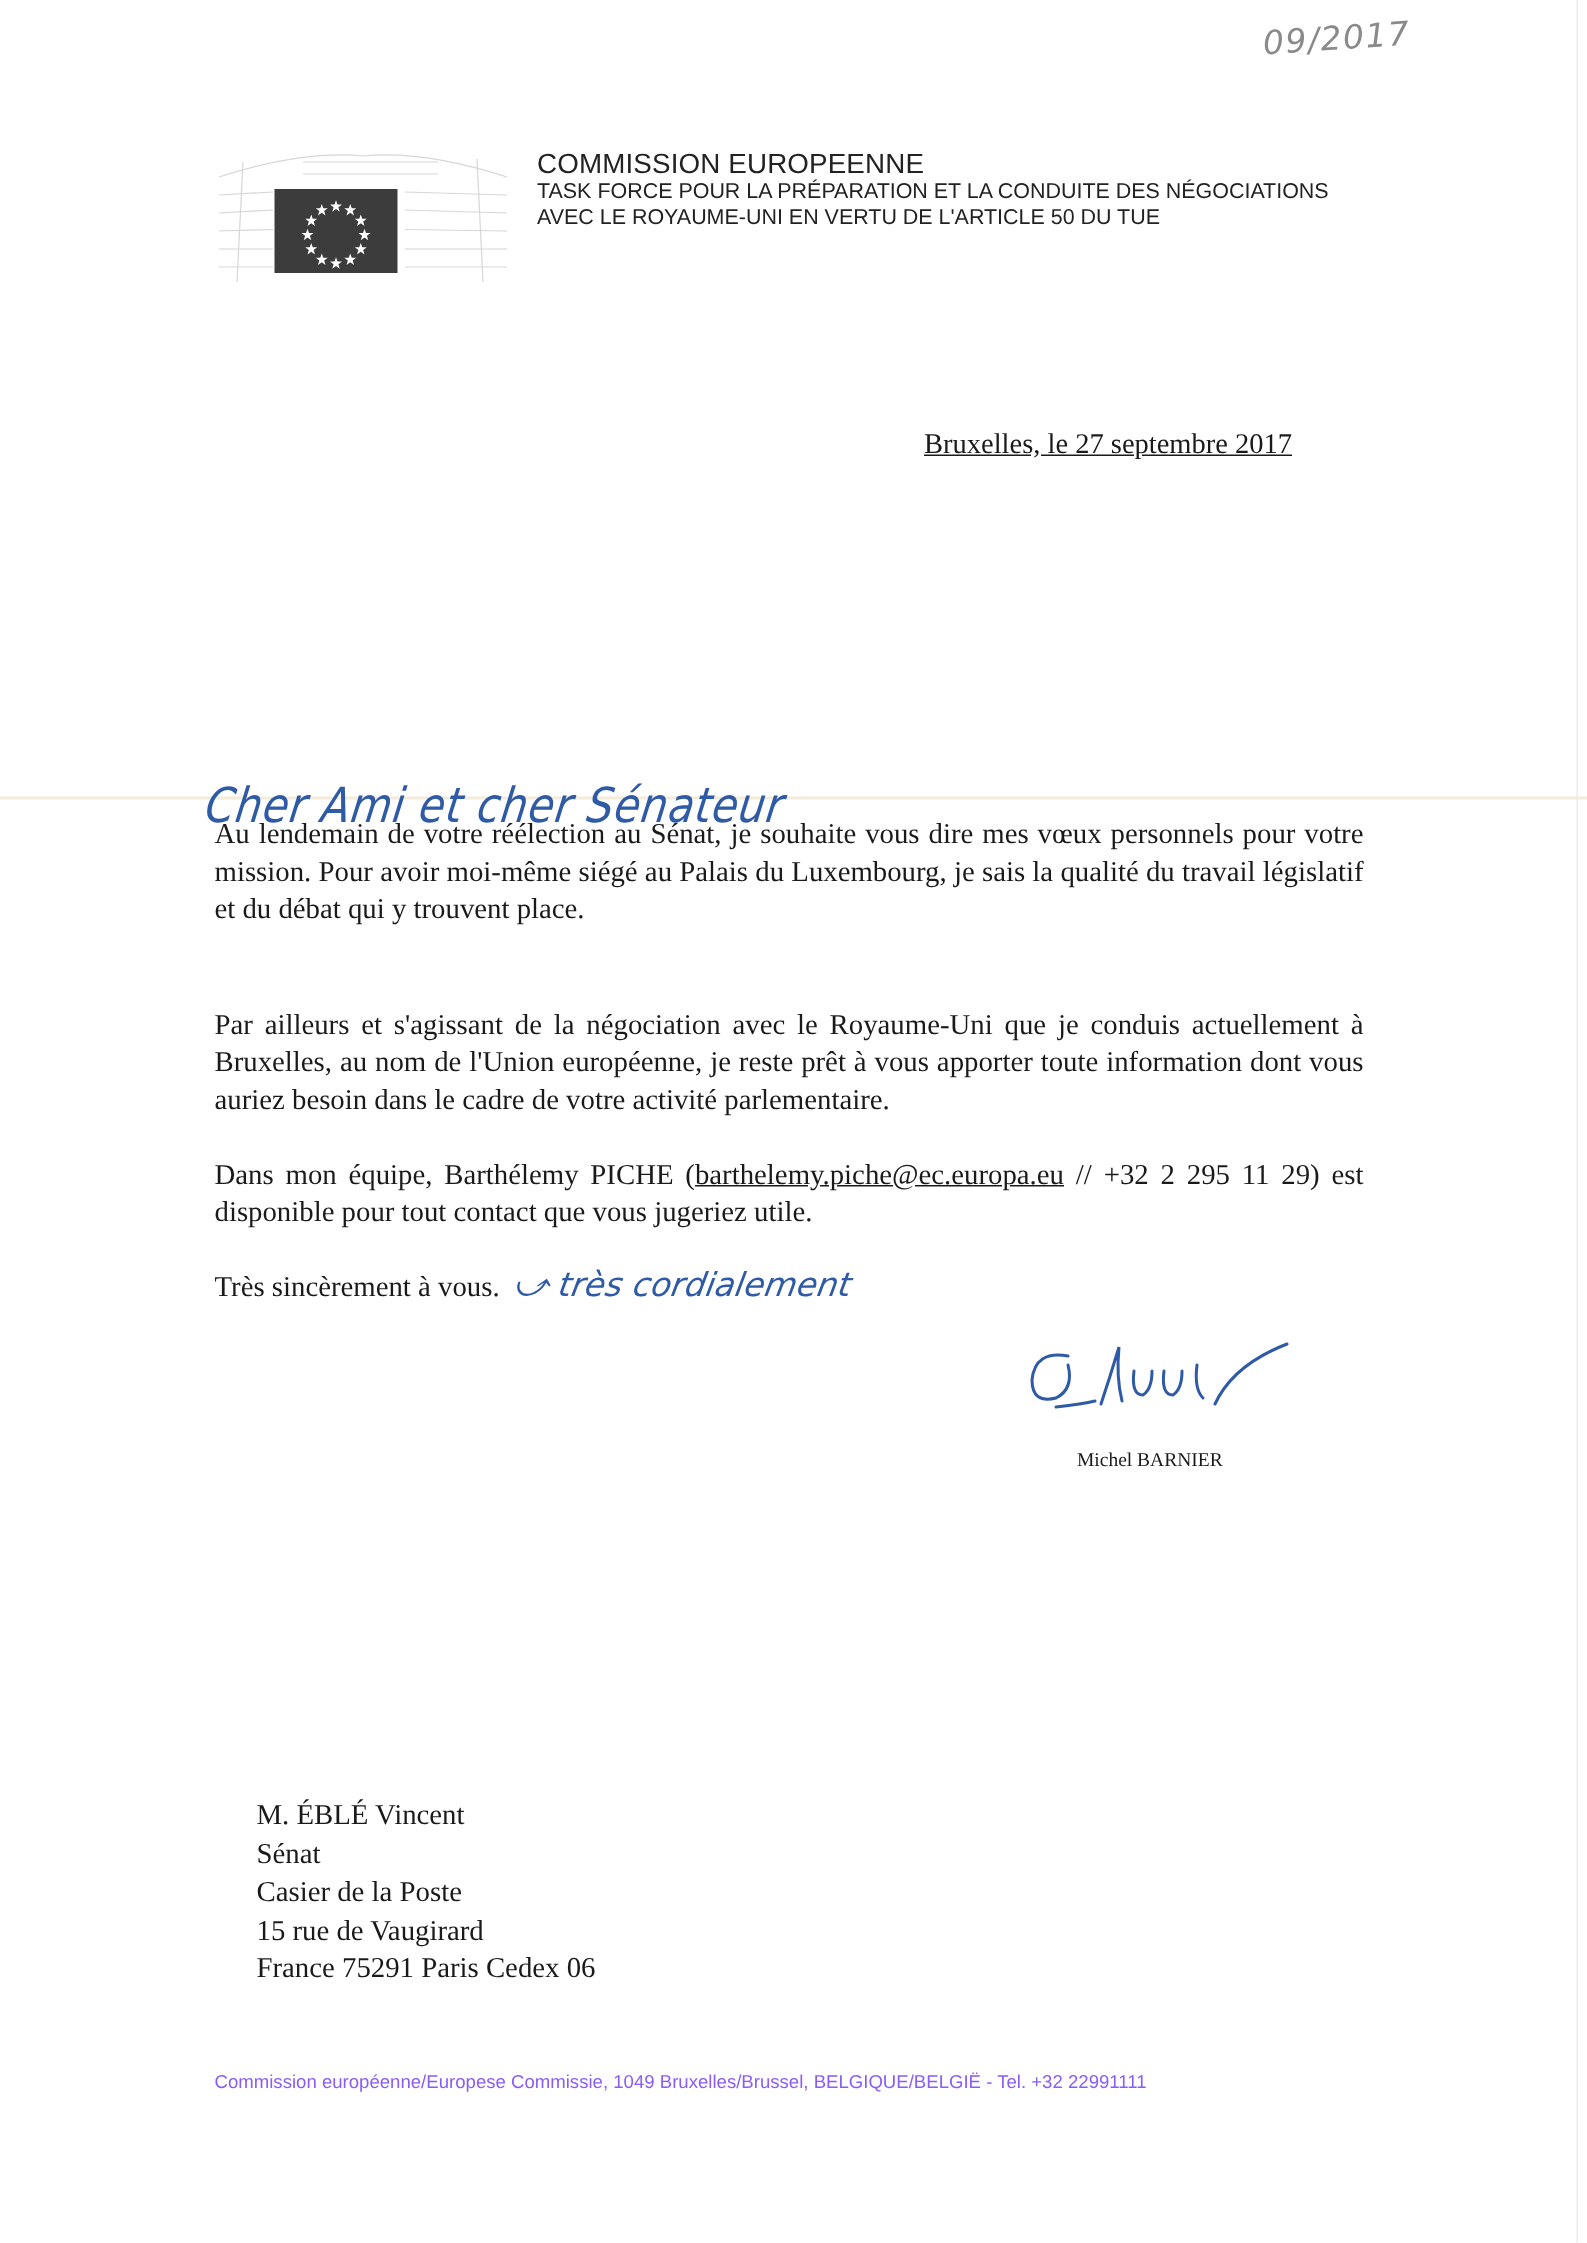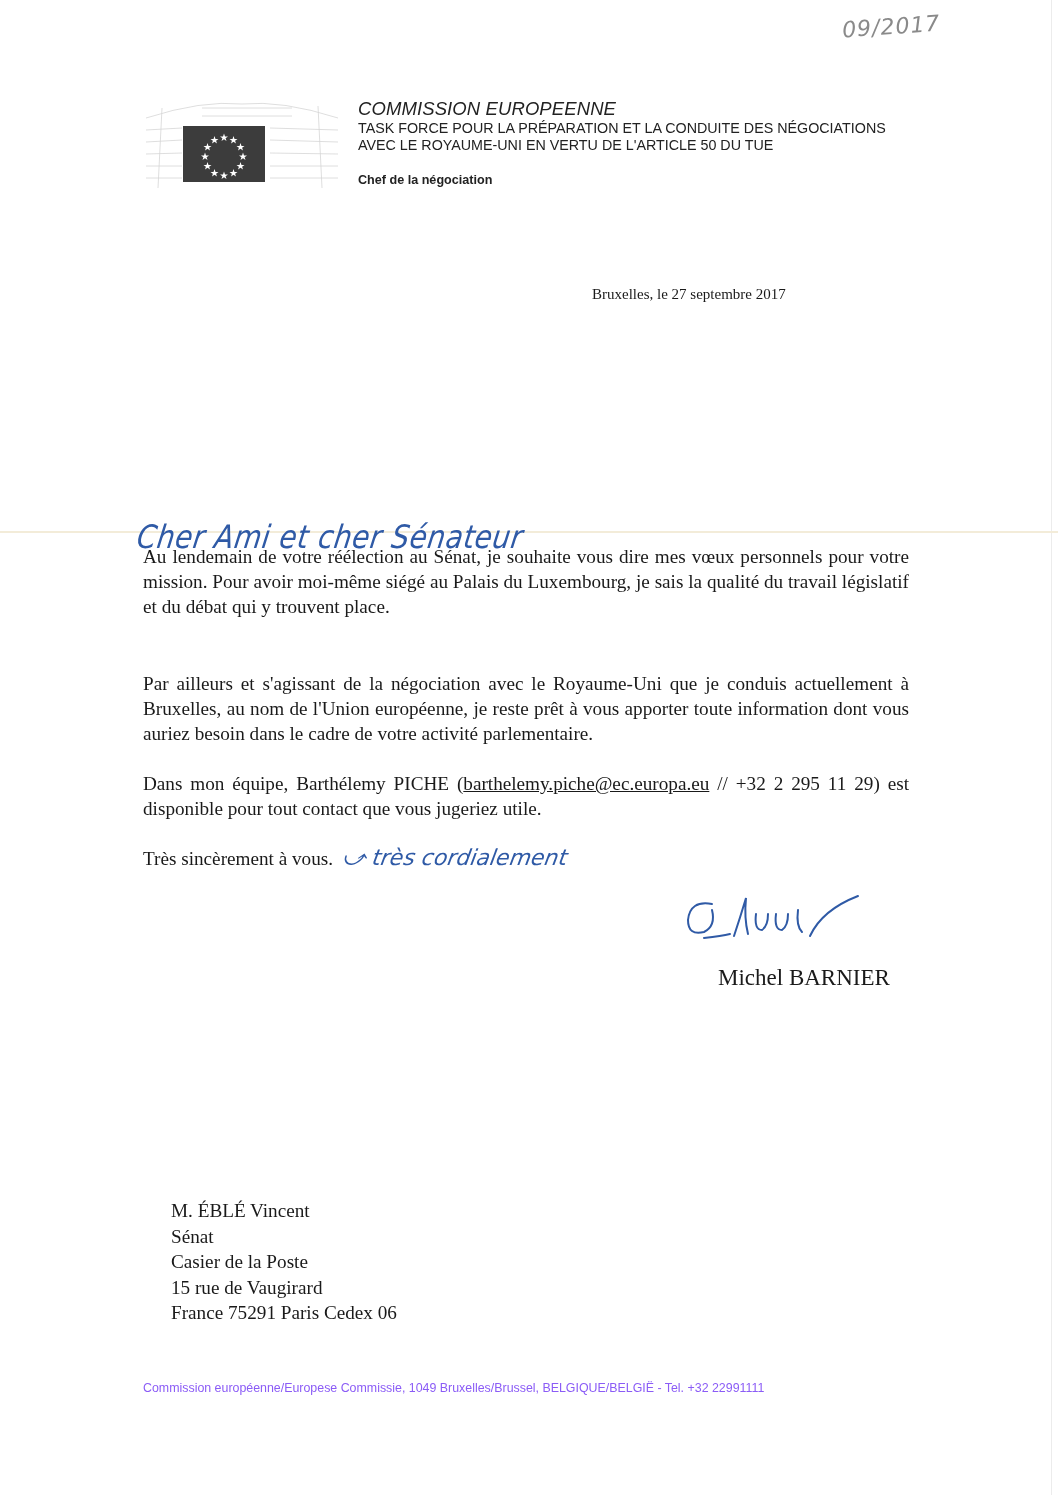--- a/index.html
+++ b/index.html
@@ -19,45 +19,45 @@
 
     
     .logo-building { left: 142px; top: 98px; width: 200px; height: 96px; }
     .flag {
       left: 183px; top: 126px; width: 82px; height: 56px; background: #3c3c3c;
     }
     .flag svg { display: block; }
 
     
     .org { left: 358px; top: 98px; font-family: "Liberation Sans", sans-serif; color: #222; }
-    .org-name { font-size: 18.5px; line-height: 22px; letter-spacing: 0.1px; font-style: italic; }
+    .org-name { font-size: 18.5px; line-height: 22px; letter-spacing: 0.1px; }
     .org-sub { font-size: 14.3px; line-height: 17px; }
     .org-role { font-size: 12.6px; font-weight: bold; margin-top: 19px; }
 
-    .date { left: 592px; top: 286px; font-size: 15px; }
+    .date { left: 616px; top: 286px; font-size: 19px; text-decoration: underline; }
 
     .salutation {
       left: 140px; top: 518px; font-family: "DejaVu Sans", sans-serif; font-style: italic;
       font-size: 28px; color: #2f5aa6; letter-spacing: 0.5px; transform: skewX(-8deg) scaleY(1.15);
       transform-origin: left top;
     }
 
     .body { left: 143px; width: 766px; font-size: 19.2px; line-height: 25px; text-align: justify; }
     .p1 { top: 544px; }
     .p2 { top: 671px; }
     .p3 { top: 771px; }
     .body .email { text-decoration: underline; }
     .closing { left: 143px; top: 845px; font-size: 19.2px; white-space: nowrap; }
     .closing-hand {
       font-family: "DejaVu Sans", sans-serif; font-style: italic; color: #2f5aa6; font-size: 22px;
       display: inline-block; transform: skewX(-10deg); margin-left: 4px;
     }
 
     .signature { left: 682px; top: 890px; width: 180px; height: 60px; }
-    .signer { left: 718px; top: 965px; font-size: 23px; }
+    .signer { left: 718px; top: 965px; font-size: 13px; }
 
     .address { left: 143px; top: 1198px; font-size: 19.2px; line-height: 25.5px; margin-left: 28px; }
 
     .footer {
       left: 143px; top: 1381px; font-family: "Liberation Sans", sans-serif; font-size: 12.4px; color: #8b5cf6;
       white-space: nowrap;
     }
   </style>
 </head>
 <body>
@@ -102,21 +102,20 @@
       <polygon points="24.5,17 25.5,19.9 28.5,19.9 26.1,21.7 27,24.6 24.5,22.8 22,24.6 22.9,21.7 20.5,19.9 23.5,19.9"></polygon>
       <polygon points="31.5,10 32.5,12.9 35.5,12.9 33.1,14.7 34,17.6 31.5,15.8 29,17.6 29.9,14.7 27.5,12.9 30.5,12.9"></polygon>
     </g>
   </svg>
 </div>
 
 <div class="abs org">
   <div class="org-name">COMMISSION EUROPEENNE</div>
   <div class="org-sub">TASK FORCE POUR LA PRÉPARATION ET LA CONDUITE DES NÉGOCIATIONS</div>
   <div class="org-sub">AVEC LE ROYAUME-UNI EN VERTU DE L'ARTICLE 50 DU TUE</div>
-  <div class="org-role">Chef de la négociation</div>
 </div>
 
 <div class="abs date">Bruxelles, le 27 septembre 2017</div>
 
 <div class="abs salutation">Cher Ami et cher Sénateur</div>
 
 <div class="abs body p1">Au lendemain de votre réélection au Sénat, je souhaite vous dire mes vœux personnels pour votre mission. Pour avoir moi-même siégé au Palais du Luxembourg, je sais la qualité du travail législatif et du débat qui y trouvent place.</div>
 <div class="abs body p2">Par ailleurs et s'agissant de la négociation avec le Royaume-Uni que je conduis actuellement à Bruxelles, au nom de l'Union européenne, je reste prêt à vous apporter toute information dont vous auriez besoin dans le cadre de votre activité parlementaire.</div>
 <div class="abs body p3"><span>Dans mon équipe, Barthélemy PICHE (</span><span class="email">barthelemy.piche@ec.europa.eu</span><span> // +32 2 295 11 29) est disponible pour tout contact que vous jugeriez utile.</span></div>
 

